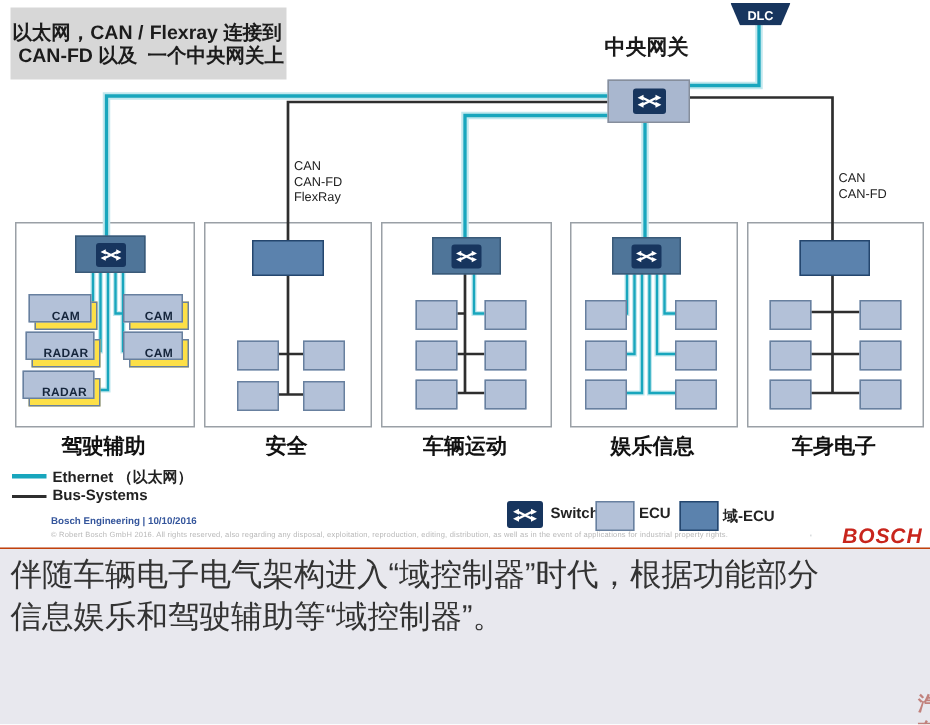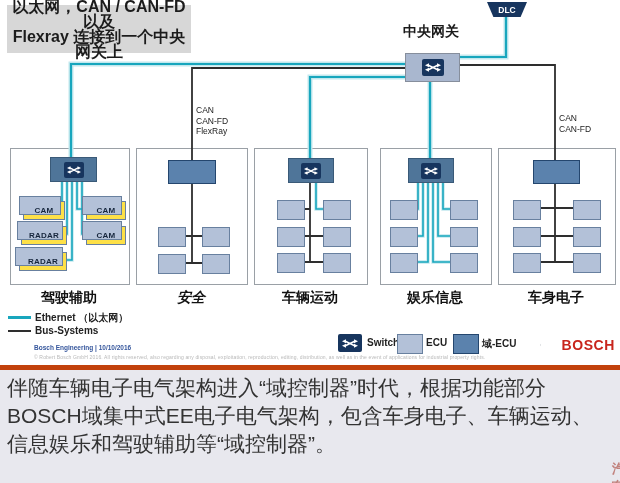--- a/index.html
+++ b/index.html
@@ -14,31 +14,31 @@
   .sw{background:#4f7599;border:1px solid #3a5a78;display:flex;align-items:center;justify-content:center;}
   .navychip{background:#17355e;border-radius:2px;display:flex;align-items:center;justify-content:center;}
   .ecu{background:#b3c1d8;border:1px solid #68809f;}
   .domecu{background:#5b82ad;border:1px solid #24466e;}
   .stack{background:#fde047;border:1px solid #68809f;z-index:3;display:flex;align-items:center;justify-content:center;
          font-size:8px;font-weight:bold;color:#16263c;letter-spacing:.2px;}
   .stack::before{content:"";position:absolute;left:-5px;top:-6px;width:100%;height:100%;
          background:#b3c1d8;border:1px solid #68809f;z-index:-1;}
   .dlc{background:#17355e;color:#fff;font-size:8.5px;font-weight:bold;display:flex;align-items:center;justify-content:center;
        clip-path:polygon(0 0,100% 0,84% 100%,16% 100%);}
-  .callout{background:#d7d7d7;color:#1c1c1c;font-size:16px;font-weight:bold;line-height:15px;
-           display:flex;flex-direction:column;align-items:center;justify-content:center;text-align:center;}
+  .callout{background:#d7d7d7;color:#1c1c1c;font-size:13px;font-weight:bold;line-height:15px;
+           display:flex;align-items:center;justify-content:center;text-align:center;}
   .gwlabel{font-size:14px;font-weight:bold;color:#1a1a1a;text-align:center;}
   .buslabel{font-size:8.5px;color:#222;line-height:10.5px;white-space:pre-line;}
   .dlabel{font-size:14px;font-weight:bold;color:#111;text-align:center;z-index:3;}
   .legtext{font-size:10px;font-weight:600;color:#222;}
   .credit{font-size:6.5px;font-weight:bold;color:#35569c;}
   .fineprint{font-size:5px;color:#b8b8b8;white-space:nowrap;overflow:hidden;letter-spacing:.15px;}
   .linesample{height:0;border-top-style:solid;}
   .boschtext{font-size:14px;font-weight:800;color:#c8251c;letter-spacing:.6px;}
-  .caption{background:#e8e8ee;border-top:5px solid #c2410c;color:#333;font-size:21px;line-height:28px;
+  .caption{background:#e8e8ee;border-top:1px solid #c2410c;color:#333;font-size:21px;line-height:28px;
            padding:4px 21px 0 7px;box-sizing:border-box;}
   .watermark{font-size:13px;font-weight:bold;color:rgba(182,102,95,.8);z-index:5;}
 </style>
 </head>
 <body>
 
 <div id="stage">
 
   <div class="domainbox" style="left:10px;top:148px;width:118px;height:135px;"></div>
   <div class="domainbox" style="left:136px;top:148px;width:110px;height:135px;"></div>
@@ -159,21 +159,21 @@
 
   <div class="abs domecu node" style="left:533px;top:160px;width:45px;height:22px;"></div>
   <div class="abs ecu node" style="left:513px;top:200px;width:26px;height:18px;"></div>
   <div class="abs ecu node" style="left:573px;top:200px;width:26px;height:18px;"></div>
   <div class="abs ecu node" style="left:513px;top:227px;width:26px;height:18px;"></div>
   <div class="abs ecu node" style="left:573px;top:227px;width:26px;height:18px;"></div>
   <div class="abs ecu node" style="left:513px;top:253px;width:26px;height:18px;"></div>
   <div class="abs ecu node" style="left:573px;top:253px;width:26px;height:18px;"></div>
 
   <div class="abs dlabel" style="left:10px;top:289px;width:118px;">驾驶辅助</div>
-  <div class="abs dlabel" style="left:136px;top:289px;width:110px;font-style:italic;">安全</div>
+  <div class="abs dlabel" style="left:136px;top:289px;width:110px;">安全</div>
   <div class="abs dlabel" style="left:254px;top:289px;width:112px;">车辆运动</div>
   <div class="abs dlabel" style="left:380px;top:289px;width:110px;">娱乐信息</div>
   <div class="abs dlabel" style="left:498px;top:289px;width:116px;">车身电子</div>
 
   <div class="abs linesample" style="left:8px;top:316px;width:23px;border-top-width:3px;border-top-color:#18a6bd;"></div>
   <div class="abs legtext" style="left:35px;top:311px;">Ethernet （以太网）</div>
   <div class="abs linesample" style="left:8px;top:330px;width:23px;border-top-width:2px;border-top-color:#2e2e2e;"></div>
   <div class="abs legtext" style="left:35px;top:325px;">Bus-Systems</div>
   <div class="abs credit" style="left:34px;top:344px;">Bosch Engineering | 10/10/2016</div>
   <div class="abs fineprint" style="left:34px;top:354px;width:500px;">© Robert Bosch GmbH 2016. All rights reserved, also regarding any disposal, exploitation, reproduction, editing, distribution, as well as in the event of applications for industrial property rights.</div>
@@ -183,28 +183,27 @@
         <path d="M5 4.5 L19 11.5 M5 11.5 L19 4.5" stroke="#fff" stroke-width="2.4" fill="none"></path>
         <path d="M6 1.5 L0 4.5 L6 7.5 Z M6 8.5 L0 11.5 L6 14.5 Z M18 1.5 L24 4.5 L18 7.5 Z M18 8.5 L24 11.5 L18 14.5 Z" fill="#fff"></path>
       </svg>
   </div>
   <div class="abs legtext" style="left:367px;top:337px;">Switch</div>
   <div class="abs ecu" style="left:397px;top:334px;width:24px;height:18px;"></div>
   <div class="abs legtext" style="left:426px;top:337px;">ECU</div>
   <div class="abs domecu" style="left:453px;top:334px;width:24px;height:18px;"></div>
   <div class="abs legtext" style="left:482px;top:337px;">域-ECU</div>
 
-  <div class="abs" style="left:540px;top:336px;width:75px;height:18px;display:flex;align-items:center;gap:20px;">
+  <div class="abs" style="left:540px;top:348px;width:75px;height:18px;display:flex;align-items:center;gap:20px;font-style:italic;">
     <svg width="16" height="16" viewBox="0 0 20 20">
         <circle cx="10" cy="10" r="8.2" fill="none" stroke="#9299a2" stroke-width="1.8"></circle>
         <path d="M5.2 6.8 H14.8 M5.2 10 H14.8 M5.2 13.2 H14.8" stroke="#9299a2" stroke-width="1.6"></path>
       </svg>
     <span class="boschtext">BOSCH</span>
   </div>
 
   <div class="abs caption" style="left:0;top:365px;width:620px;height:118px;">
     <div>伴随车辆电子电气架构进入“域控制器”时代，根据功能部分</div>
-    <div>BOSCH域集中式EE电子电气架构，包含车身电子、车辆运动、</div>
     <div>信息娱乐和驾驶辅助等“域控制器”。</div>
   </div>
   <div class="abs watermark" style="left:567px;top:460px;margin-left:45px;">汽车之家</div>
 
 </div>
 
 </body></html>

